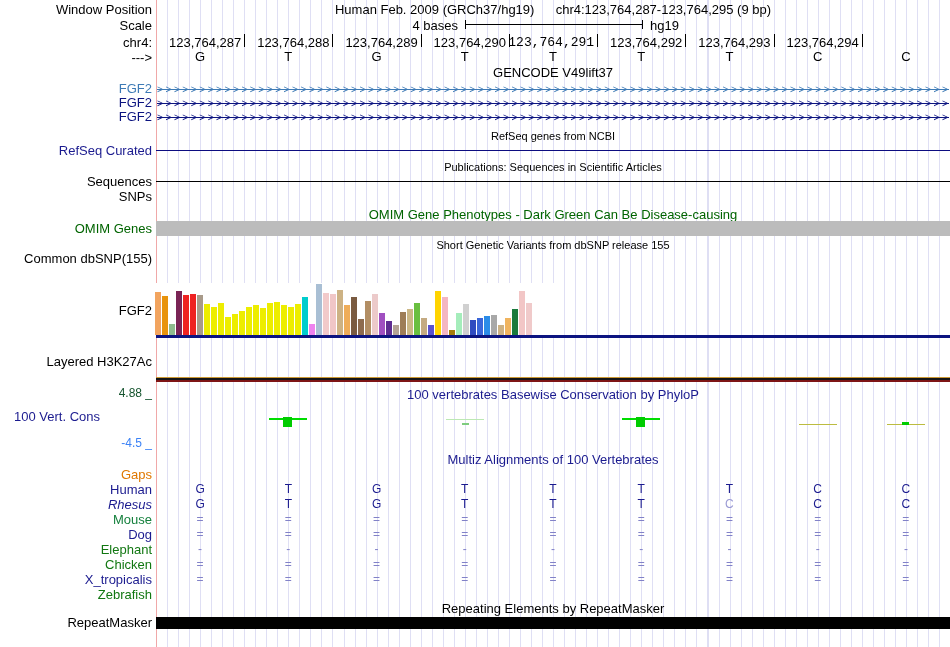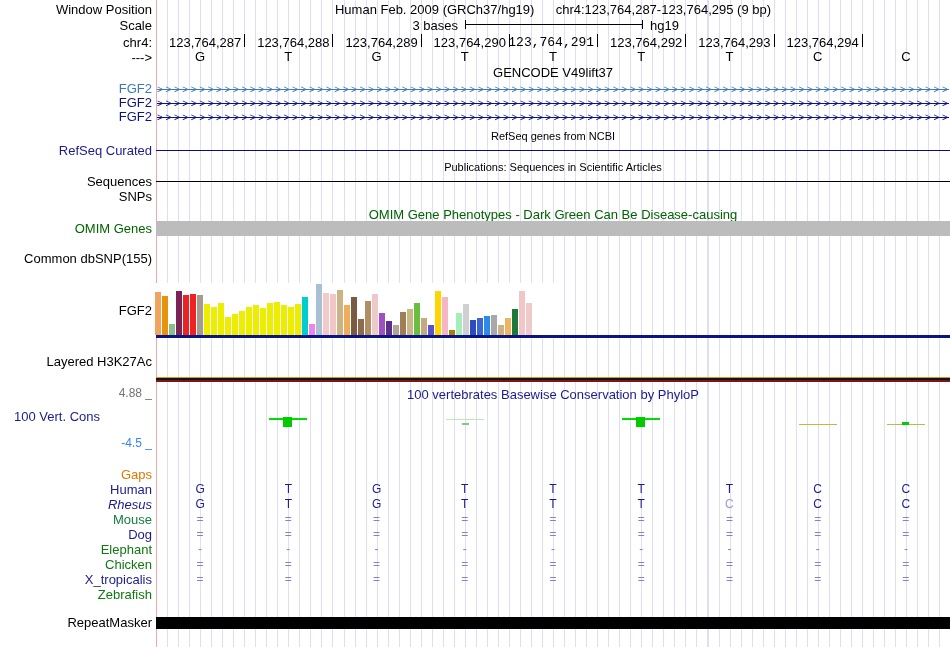--- a/index.html
+++ b/index.html
@@ -40,41 +40,44 @@
   <div class="guide"></div>
 
   <div class="lbl" style="top:3px">Window Position</div>
   <div class="title" style="top:3px">
     <span>Human Feb. 2009 (GRCh37/hg19)</span>
     <span style="display:inline-block;width:14px"></span>
     <span>chr4:123,764,287-123,764,295 (9 bp)</span>
   </div>
 
   <div class="lbl" style="top:19px">Scale</div>
-  <div class="t13" style="right:492px;top:19px">3 bases</div>
+  <div class="t13" style="right:492px;top:19px">4 bases</div>
   <div class="scalebar" style="left:465px;top:20px;width:176px;height:9px"></div>
   <div class="t13" style="left:650px;top:19px">hg19</div>
 
   <div class="lbl" style="top:36px">chr4:</div>
   <div class="lbl" style="top:51px">---&gt;</div>
 
   <div class="title" style="top:66px">GENCODE V49lift37</div>
   <div class="title small" style="top:131px">RefSeq genes from NCBI</div>
   <div class="title small" style="top:162px">Publications: Sequences in Scientific Articles</div>
   <div class="title" style="top:208px;color:#006400">OMIM Gene Phenotypes - Dark Green Can Be Disease-causing</div>
+  <div class="title small" style="top:240px">Short Genetic Variants from dbSNP release 155</div>
   <div class="title" style="top:388px;color:#1b1b8f">100 vertebrates Basewise Conservation by PhyloP</div>
+  <div class="title" style="top:453px;color:#1b1b8f">Multiz Alignments of 100 Vertebrates</div>
+  <div class="title" style="top:602px">Repeating Elements by RepeatMasker</div>
 
   <div class="lbl" style="top:144px;color:#1b1b8f">RefSeq Curated</div>
   <div class="lbl" style="top:175px">Sequences</div>
   <div class="lbl" style="top:190px">SNPs</div>
   <div class="lbl" style="top:222px;color:#006400">OMIM Genes</div>
   <div class="lbl" style="top:252px">Common dbSNP(155)</div>
   <div class="lbl" style="top:304px">FGF2</div>
   <div class="lbl" style="top:355px">Layered H3K27Ac</div>
-  <div class="lbl t12" style="top:387px;color:#737373">4.88 _</div>
+  <div class="lbl t12" style="top:387px;color:#14532d">4.88 _</div>
   <div class="lbl" style="top:410px;right:850px;color:#1b1b8f">100 Vert. Cons</div>
   <div class="lbl t12" style="top:437px;color:#3b82f6">-4.5 _</div>
   <div class="lbl" style="top:616px">RepeatMasker</div>
 
   <div class="hline" style="top:150px;height:1px;background:#0c0c80"></div>
   <div class="hline" style="top:181px;height:1px;background:#000"></div>
   <div class="hline" style="top:221px;height:15px;background:#bcbcbc"></div>
   <div id="gtex-bg"></div>
   <div id="gtex-bars">
       <div class="bar" style="left: 0px; height: 43px; background: rgb(242, 164, 95);"></div>

